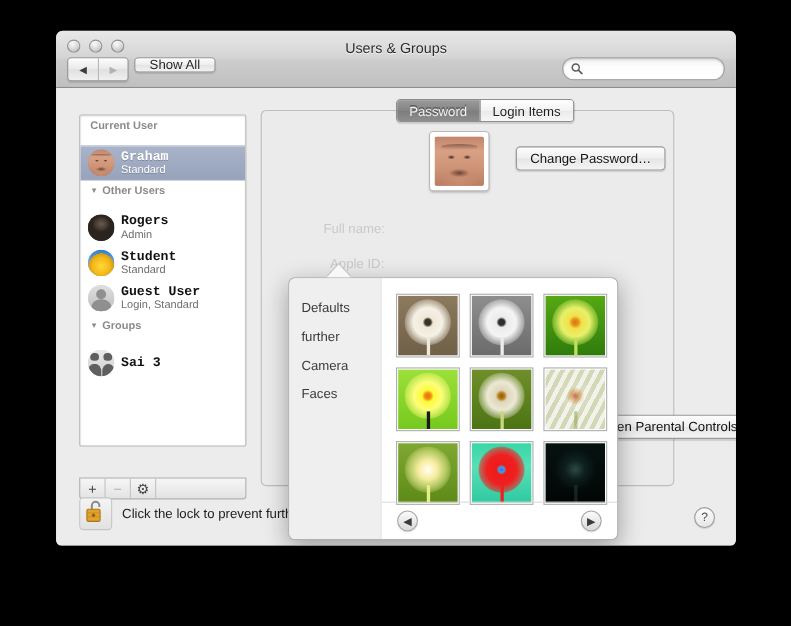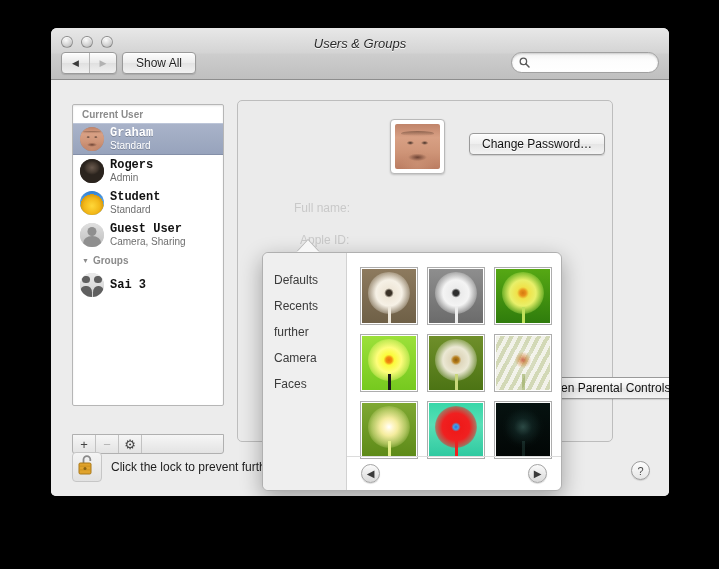--- a/index.html
+++ b/index.html
@@ -33,42 +33,41 @@
     width: 12px; height: 12px; border-radius: 50%;
     border: 1px solid rgba(0,0,0,0.30);
     background: radial-gradient(circle at 40% 32%, #fbfbfb 0%, #d3d3d3 55%, #b4b4b4 100%);
     box-shadow: inset 0 1px 1px rgba(255,255,255,0.85);
   }
   .win-title {
     position: absolute; left: 0; right: 0; top: 8px;
     text-align: center;
     font-size: 13px; color: #2b2b2b;
     text-shadow: 0 1px 0 rgba(255,255,255,0.85);
-    font-style: italic;
   }
 
   
   .toolbar { position: absolute; left: 0; right: 0; top: 24px; height: 28px; }
   .navseg {
     position: absolute; left: 10px; top: 0;
     display: flex; height: 22px;
     border: 1px solid #9a9a9a; border-radius: 4px;
     background: linear-gradient(to bottom, #fdfdfd 0%, #eaeaea 48%, #e0e0e0 52%, #f0f0f0 100%);
     box-shadow: 0 1px 1px rgba(0,0,0,0.12), inset 0 1px 0 #fff;
   }
   .navseg div {
     width: 27px; display: flex; align-items: center; justify-content: center;
     font-size: 9px;
   }
   .navseg div + div { border-left: 1px solid #b7b7b7; }
   .nav-back { color: #3b3b3b; }
   .nav-fwd  { color: #b2b2b2; }
   .showall {
     position: absolute; left: 71px; top: 0;
-    height: 22px; padding: 0 13px;
+    height: 14px; padding: 0 13px;
     display: flex; align-items: center;
     font-size: 12px; color: #1f1f1f;
     border: 1px solid #9a9a9a; border-radius: 4px;
     background: linear-gradient(to bottom, #fdfdfd 0%, #ededed 48%, #e3e3e3 52%, #f2f2f2 100%);
     box-shadow: 0 1px 1px rgba(0,0,0,0.12), inset 0 1px 0 #fff;
     text-shadow: 0 1px 0 rgba(255,255,255,0.9);
   }
   .searchbox {
     position: absolute; right: 10px; top: 0;
     width: 148px; height: 21px;
@@ -92,21 +91,21 @@
     position: absolute; left: 21px; top: 24px;
     width: 152px; height: 302px;
     background: #fff;
     border: 1px solid #b6b6b6;
     border-radius: 2px;
     box-shadow: inset 0 1px 2px rgba(0,0,0,0.10);
     overflow: hidden;
   }
   .group-head {
     font-size: 10px; color: #8b8b8b; font-weight: bold;
-    padding: 4px 0 3px 9px;
+    padding: 4px 0 12px 9px;
     display: flex; align-items: center; gap: 4px;
   }
   .tri { font-size: 7px; color: #8b8b8b; }
   .urow {
     display: flex; align-items: center; gap: 6px;
     padding: 3px 0 3px 7px; height: 32px;
   }
   .urow.sel {
     background: linear-gradient(to bottom, #a9b3c9 0%, #97a3bc 100%);
     border-top: 1px solid #bcc5d8;
@@ -455,20 +454,24 @@
       <div class="urow sel">
         <div class="uav">
             <div class="face"></div>
           </div>
         <div>
           <div class="uname">Graham</div>
           <div class="usub">Standard</div>
         </div>
       </div>
 
+      <div class="group-head">
+        <span class="tri">▼</span>
+        <span>Other Users</span>
+      </div>
 
       <div class="urow">
         <div class="uav">
             <div class="face-dark"></div>
           </div>
         <div>
           <div class="uname">Rogers</div>
           <div class="usub">Admin</div>
         </div>
       </div>
@@ -482,21 +485,21 @@
           <div class="usub">Standard</div>
         </div>
       </div>
 
       <div class="urow">
         <div class="uav">
             <div class="guest-av"></div>
           </div>
         <div>
           <div class="uname">Guest User</div>
-          <div class="usub">Camera, Sharing</div>
+          <div class="usub">Login, Standard</div>
         </div>
       </div>
 
       <div class="group-head">
         <span class="tri">▼</span>
         <span>Groups</span>
       </div>
 
       <div class="urow">
         <div class="uav">
@@ -513,20 +516,24 @@
       </div>
     </div>
 
 
     <div class="plusbar">
       <div class="pbtn">+</div>
       <div class="pbtn dim">−</div>
       <div class="pbtn">⚙</div>
     </div>
 
+    <div class="tabs">
+      <div class="tab on">Password</div>
+      <div class="tab off">Login Items</div>
+    </div>
 
     <div class="panel">
 
       <div class="avatar-well">
         <div class="avatar-img">
             <div class="face"></div>
           </div>
       </div>
 
       <div class="chgpwd">Change Password…</div>
@@ -541,21 +548,20 @@
       <div class="faded-cb" style="left:58px; top:256px;"></div>
       <div class="faded" style="left:76px; top:254px;">Enable parental controls</div>
 
       <div class="parental">Open Parental Controls…</div>
     </div>
 
     <div class="pop-arrow"></div>
     <div class="popover">
       <div class="pop-side">
         <div class="pop-item">Defaults</div>
-        <div class="pop-item">Recents</div>
         <div class="pop-item">further</div>
         <div class="pop-item">Camera</div>
         <div class="pop-item">Faces</div>
       </div>
       <div class="pop-main">
         <div class="grid">
           <div class="cell">
               <div class="thumb dand d-sepia">
                 <div class="puff"></div>
                 <div class="stem"></div>

